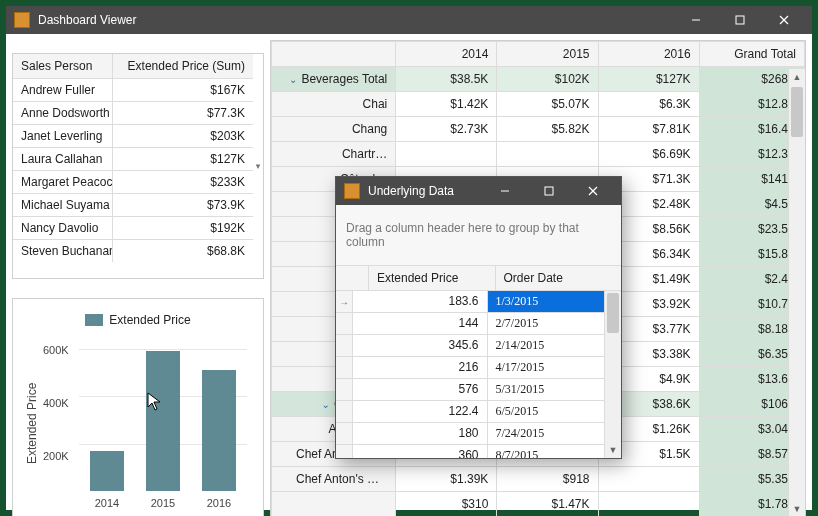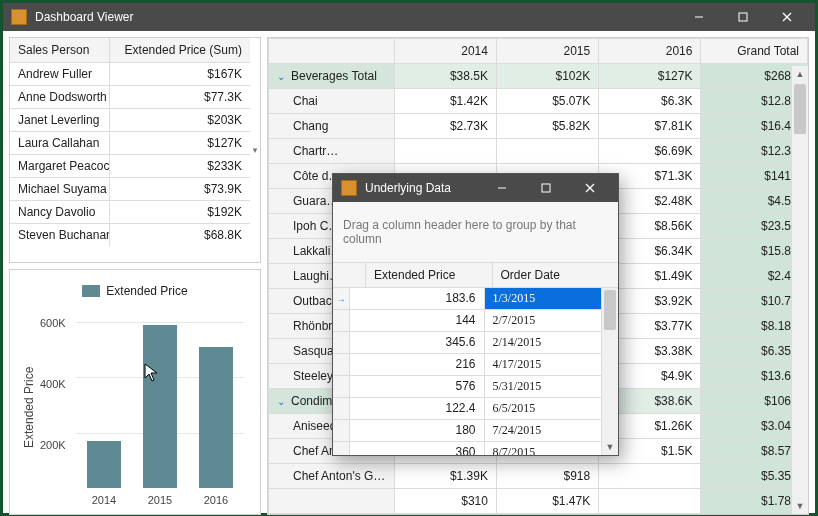--- a/index.html
+++ b/index.html
@@ -10,33 +10,33 @@
     --header-bg:#f4f4f4;
     --total-bg:#e1eee6;
     --total-bg2:#d4e6db;
     --grand-total-bg:#d0e4d8;
     --bar-color:#5f8a93;
     --selection-bg:#0a6edc;
     --selection-fg:#ffffff;
     --window-outline:#555;
   }
   html,body{margin:0;padding:0;font-family:"Segoe UI",Tahoma,sans-serif;font-size:12px;color:#222;background:#fff;}
-  .screen{width:818px;height:516px;position:relative;border:3px solid #14532d;box-sizing:border-box;}
+  .screen{width:818px;height:516px;position:relative;border:6px solid #14532d;box-sizing:border-box;}
   
   .win{position:absolute;inset:0;display:flex;flex-direction:column;}
   .titlebar{height:28px;background:var(--titlebar-bg);color:var(--titlebar-fg);display:flex;align-items:center;padding:0 6px 0 8px;}
   .titlebar .app-icon{width:16px;height:16px;margin-right:8px;background:#d89030;border:1px solid #aa6a10;box-sizing:border-box;}
   .titlebar .title{flex:0 0 auto;font-size:12px;}
   .titlebar .spacer{flex:1;}
   .win-btn{width:44px;height:28px;display:flex;align-items:center;justify-content:center;color:var(--titlebar-fg);}
   .win-btn svg{width:10px;height:10px;display:block;}
   .win-body{flex:1;display:flex;gap:6px;padding:6px;box-sizing:border-box;position:relative;}
   
   .left{width:252px;display:flex;flex-direction:column;gap:6px;}
-  .panel{border:1px solid var(--panel-border);background:#fff;box-sizing:border-box;}
+  .panel{border:1px solid var(--panel-border);background:#fff;box-sizing:border-box;margin-top:13px;}
   .sales-table{flex:0 0 auto;height:226px;overflow:hidden;}
   .st-head{display:flex;background:var(--header-bg);border-bottom:1px solid var(--grid-border);}
   .st-head div{padding:5px 8px;box-sizing:border-box;border-right:1px solid var(--grid-border);}
   .st-head div:last-child{border-right:none;}
   .st-body .row{display:flex;border-bottom:1px solid var(--grid-border);}
   .st-body .row:last-child{border-bottom:none;}
   .st-body .cell{padding:4px 8px;box-sizing:border-box;border-right:1px solid var(--grid-border);white-space:nowrap;overflow:hidden;}
   .st-body .cell:last-child{border-right:none;}
   .col-name{width:104px;}
   .col-val{width:146px;text-align:right;}
@@ -56,21 +56,21 @@
   .plot .bar{width:34px;background:var(--bar-color);}
   .plot .xaxis{position:absolute;left:40px;right:6px;bottom:0;display:flex;justify-content:space-around;font-size:11px;color:#444;}
   .plot .cursor{position:absolute;width:16px;height:20px;pointer-events:none;}
   
   .right{flex:1;position:relative;overflow:hidden;border:1px solid var(--panel-border);}
   .pivot{width:100%;border-collapse:collapse;table-layout:fixed;}
   .pivot th,.pivot td{border:1px solid var(--grid-border);padding:5px 8px;box-sizing:border-box;white-space:nowrap;overflow:hidden;text-overflow:ellipsis;}
   .pivot th{background:var(--header-bg);font-weight:normal;text-align:right;}
   .pivot th.rowhdr{text-align:left;}
   .pivot td{text-align:right;}
-  .pivot td.rowlabel{text-align:left;background:var(--header-bg);}
+  .pivot td.rowlabel{text-align:right;background:var(--header-bg);}
   .pivot .total td{background:var(--total-bg);}
   .pivot .total td.rowlabel{background:var(--total-bg2);}
   .pivot td.grand{background:var(--grand-total-bg);}
   .pivot td.indent{padding-left:24px;}
   .expander{display:inline-block;width:10px;margin-right:4px;color:#2a6fb5;font-size:10px;}
   .vscroll{position:absolute;right:0;top:28px;bottom:0;width:16px;background:#f0f0f0;border-left:1px solid var(--grid-border);}
   .vscroll .arrow{height:16px;display:flex;align-items:center;justify-content:center;color:#666;font-size:9px;}
   .vscroll .thumb{position:absolute;left:2px;right:2px;top:18px;height:50px;background:#c8c8c8;border-radius:2px;}
   
   .modal{position:absolute;left:329px;top:142px;width:287px;height:283px;border:1px solid var(--window-outline);background:#fff;box-shadow:4px 6px 18px rgba(0,0,0,.35);display:flex;flex-direction:column;box-sizing:border-box;}

